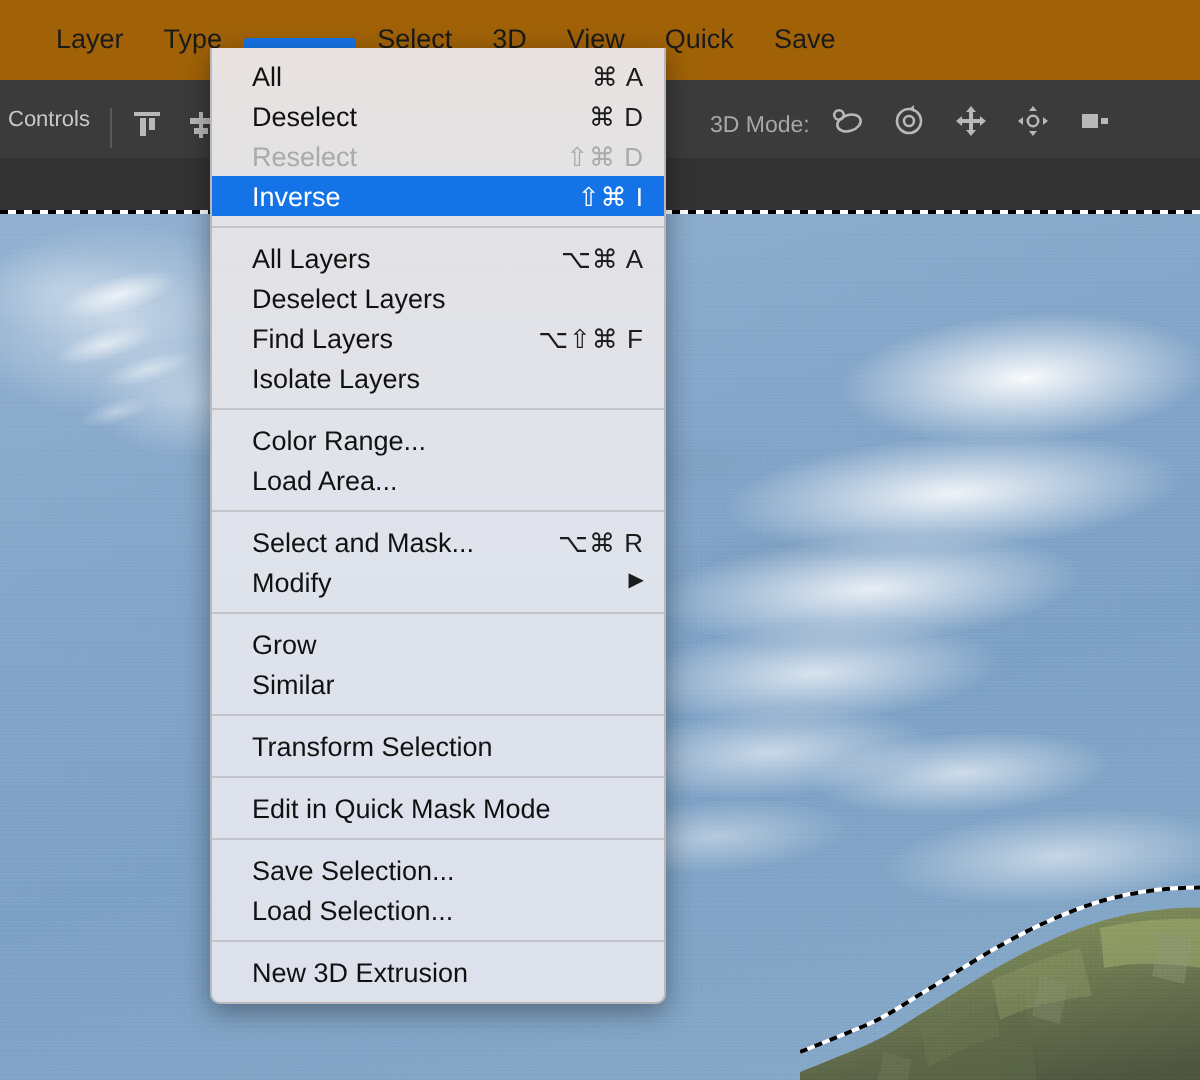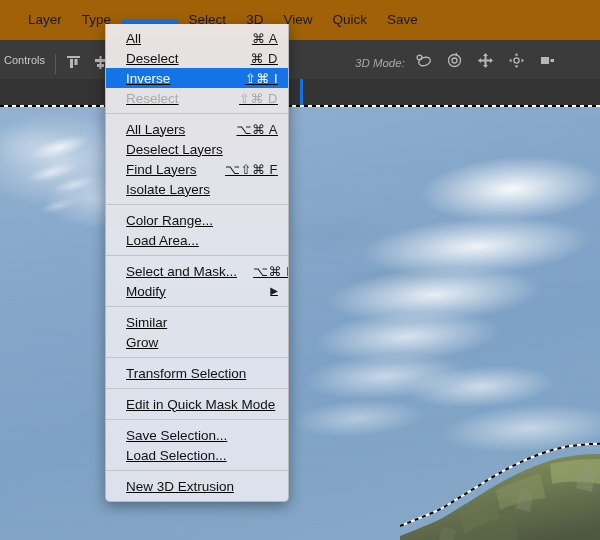--- a/index.html
+++ b/index.html
@@ -62,21 +62,21 @@
   #controls-label { position: absolute; left: 2px; top: 55px; }
   .vsep {
     width: 1px; height: 21px;
     background: #5a5a5a;
     margin: 0 9px;
   }
   .align-icon { width: 17px; height: 17px; margin: 0 5px; }
   .threed-label {
     position: absolute;
     left: 427px; top: 55px;
-    font-size: 11.5px; color: #a8a8a8; font-style: italic;
+    font-size: 11.5px; color: #a8a8a8;
   }
   .threed-icons {
     position: absolute;
     left: 480px; top: 49px;
     display: flex; align-items: center;
   }
   .threed-icons .align-icon { margin: 0 7px; }
 
   
   .tabbar {
@@ -180,31 +180,30 @@
     left: 400px; top: 430px;
     width: 230px; height: 110px;
     z-index: 8;
     pointer-events: none;
   }
 
   
   .dropdown {
     position: absolute;
     left: 105px; top: 24px;
-    width: 184px;
+    width: 228px;
     background: linear-gradient(180deg, #e9e2e0 0%, #e4e2e4 12%, #e0e3ea 40%, #dde2ec 70%, #dce1ec 100%);
     border: 1px solid #b9b9bd;
     border-top: none;
     border-radius: 0 0 5px 5px;
     box-shadow: 0 4px 14px rgba(0,0,0,0.38);
     z-index: 50;
     padding: 4px 0 5px 0;
     box-sizing: border-box;
     overflow: hidden;
-    text-decoration: underline;
   }
   .mi {
     position: relative;
     display: flex;
     align-items: center;
     height: 20px;
     padding: 0 10px 0 20px;
     font-size: 13.5px;
     color: #111111;
     white-space: nowrap;
@@ -384,28 +383,28 @@
 
   <div class="dropdown" id="select-dropdown">
       <div class="mi">
         <span class="mi-label">All</span>
         <span class="mi-shortcut">⌘ A</span>
       </div>
       <div class="mi">
         <span class="mi-label">Deselect</span>
         <span class="mi-shortcut">⌘ D</span>
       </div>
+      <div class="mi disabled">
+        <span class="mi-label">Reselect</span>
+        <span class="mi-shortcut">⇧⌘ D</span>
+      </div>
       <div class="mi selected">
         <span class="mi-label">Inverse</span>
         <span class="mi-shortcut">⇧⌘ I</span>
       </div>
-      <div class="mi disabled">
-        <span class="mi-label">Reselect</span>
-        <span class="mi-shortcut">⇧⌘ D</span>
-      </div>
       <div class="mi-sep"></div>
       <div class="mi">
         <span class="mi-label">All Layers</span>
         <span class="mi-shortcut">⌥⌘ A</span>
       </div>
       <div class="mi">
         <span class="mi-label">Deselect Layers</span>
       </div>
       <div class="mi">
         <span class="mi-label">Find Layers</span>
@@ -425,25 +424,25 @@
       <div class="mi">
         <span class="mi-label">Select and Mask...</span>
         <span class="mi-shortcut">⌥⌘ R</span>
       </div>
       <div class="mi">
         <span class="mi-label">Modify</span>
         <span class="mi-arrow">▶</span>
       </div>
       <div class="mi-sep"></div>
       <div class="mi">
+        <span class="mi-label">Grow</span>
+      </div>
+      <div class="mi">
         <span class="mi-label">Similar</span>
       </div>
-      <div class="mi">
-        <span class="mi-label">Grow</span>
-      </div>
       <div class="mi-sep"></div>
       <div class="mi">
         <span class="mi-label">Transform Selection</span>
       </div>
       <div class="mi-sep"></div>
       <div class="mi">
         <span class="mi-label">Edit in Quick Mask Mode</span>
       </div>
       <div class="mi-sep"></div>
       <div class="mi">

